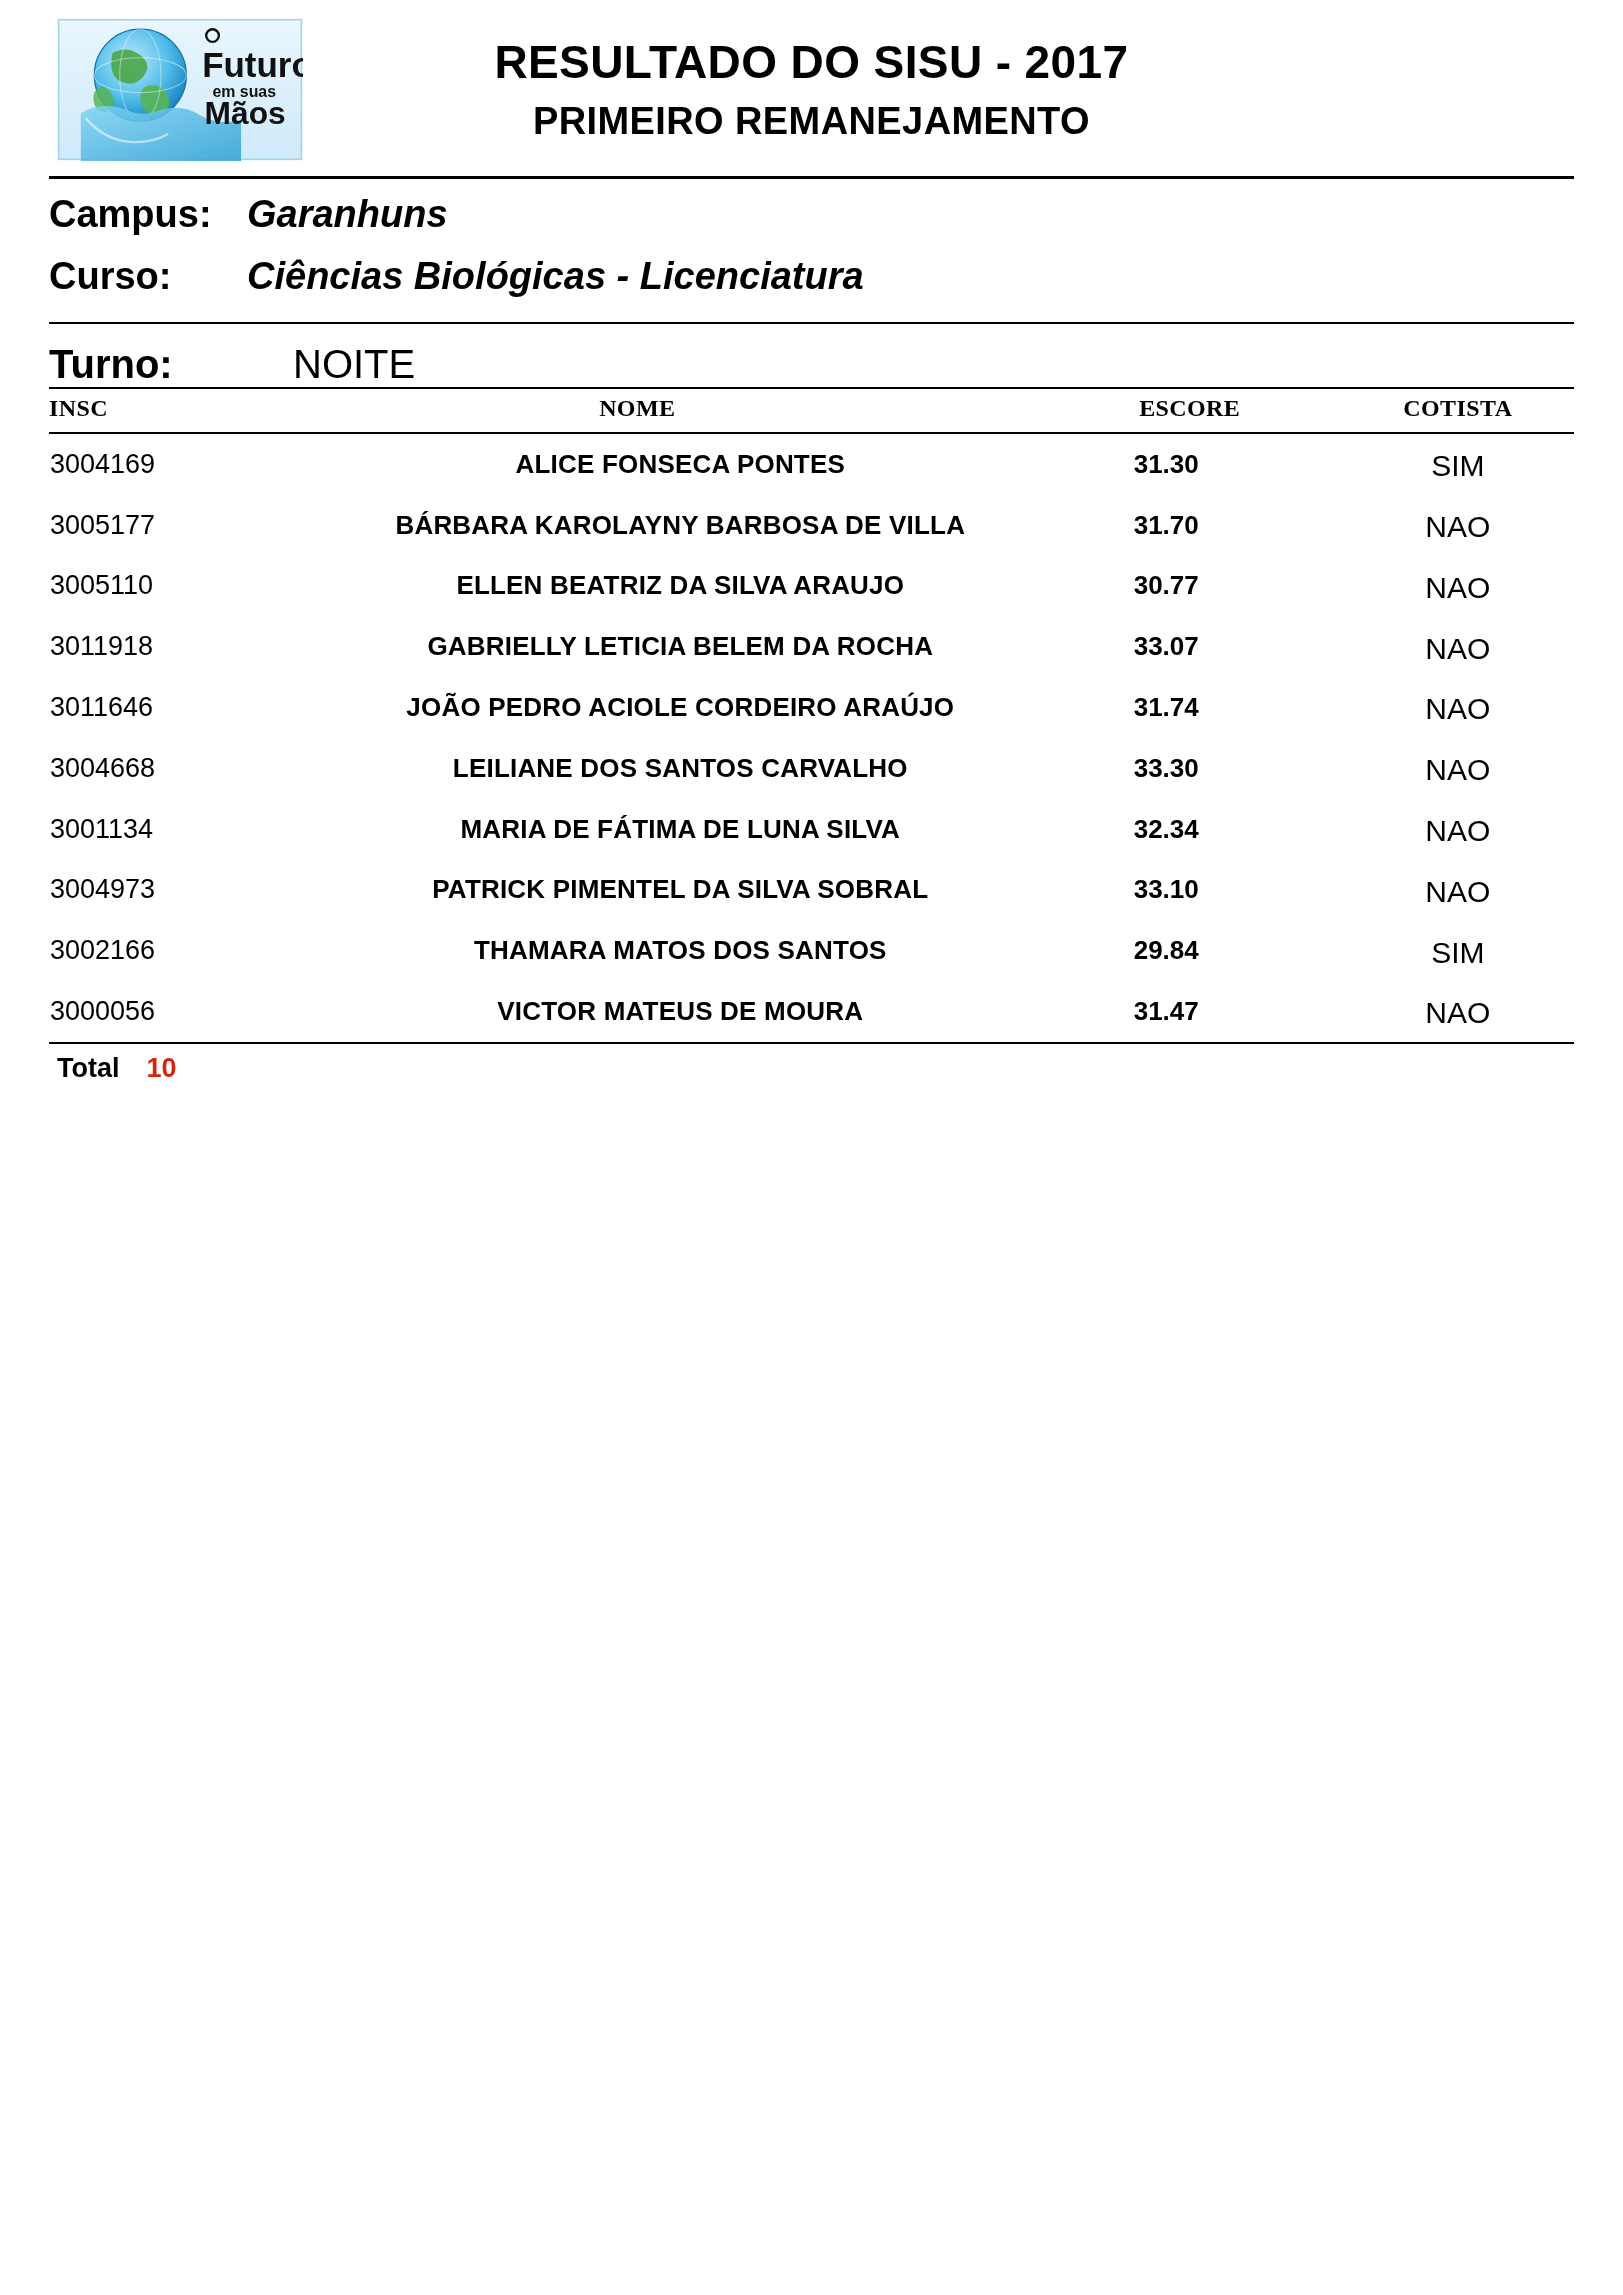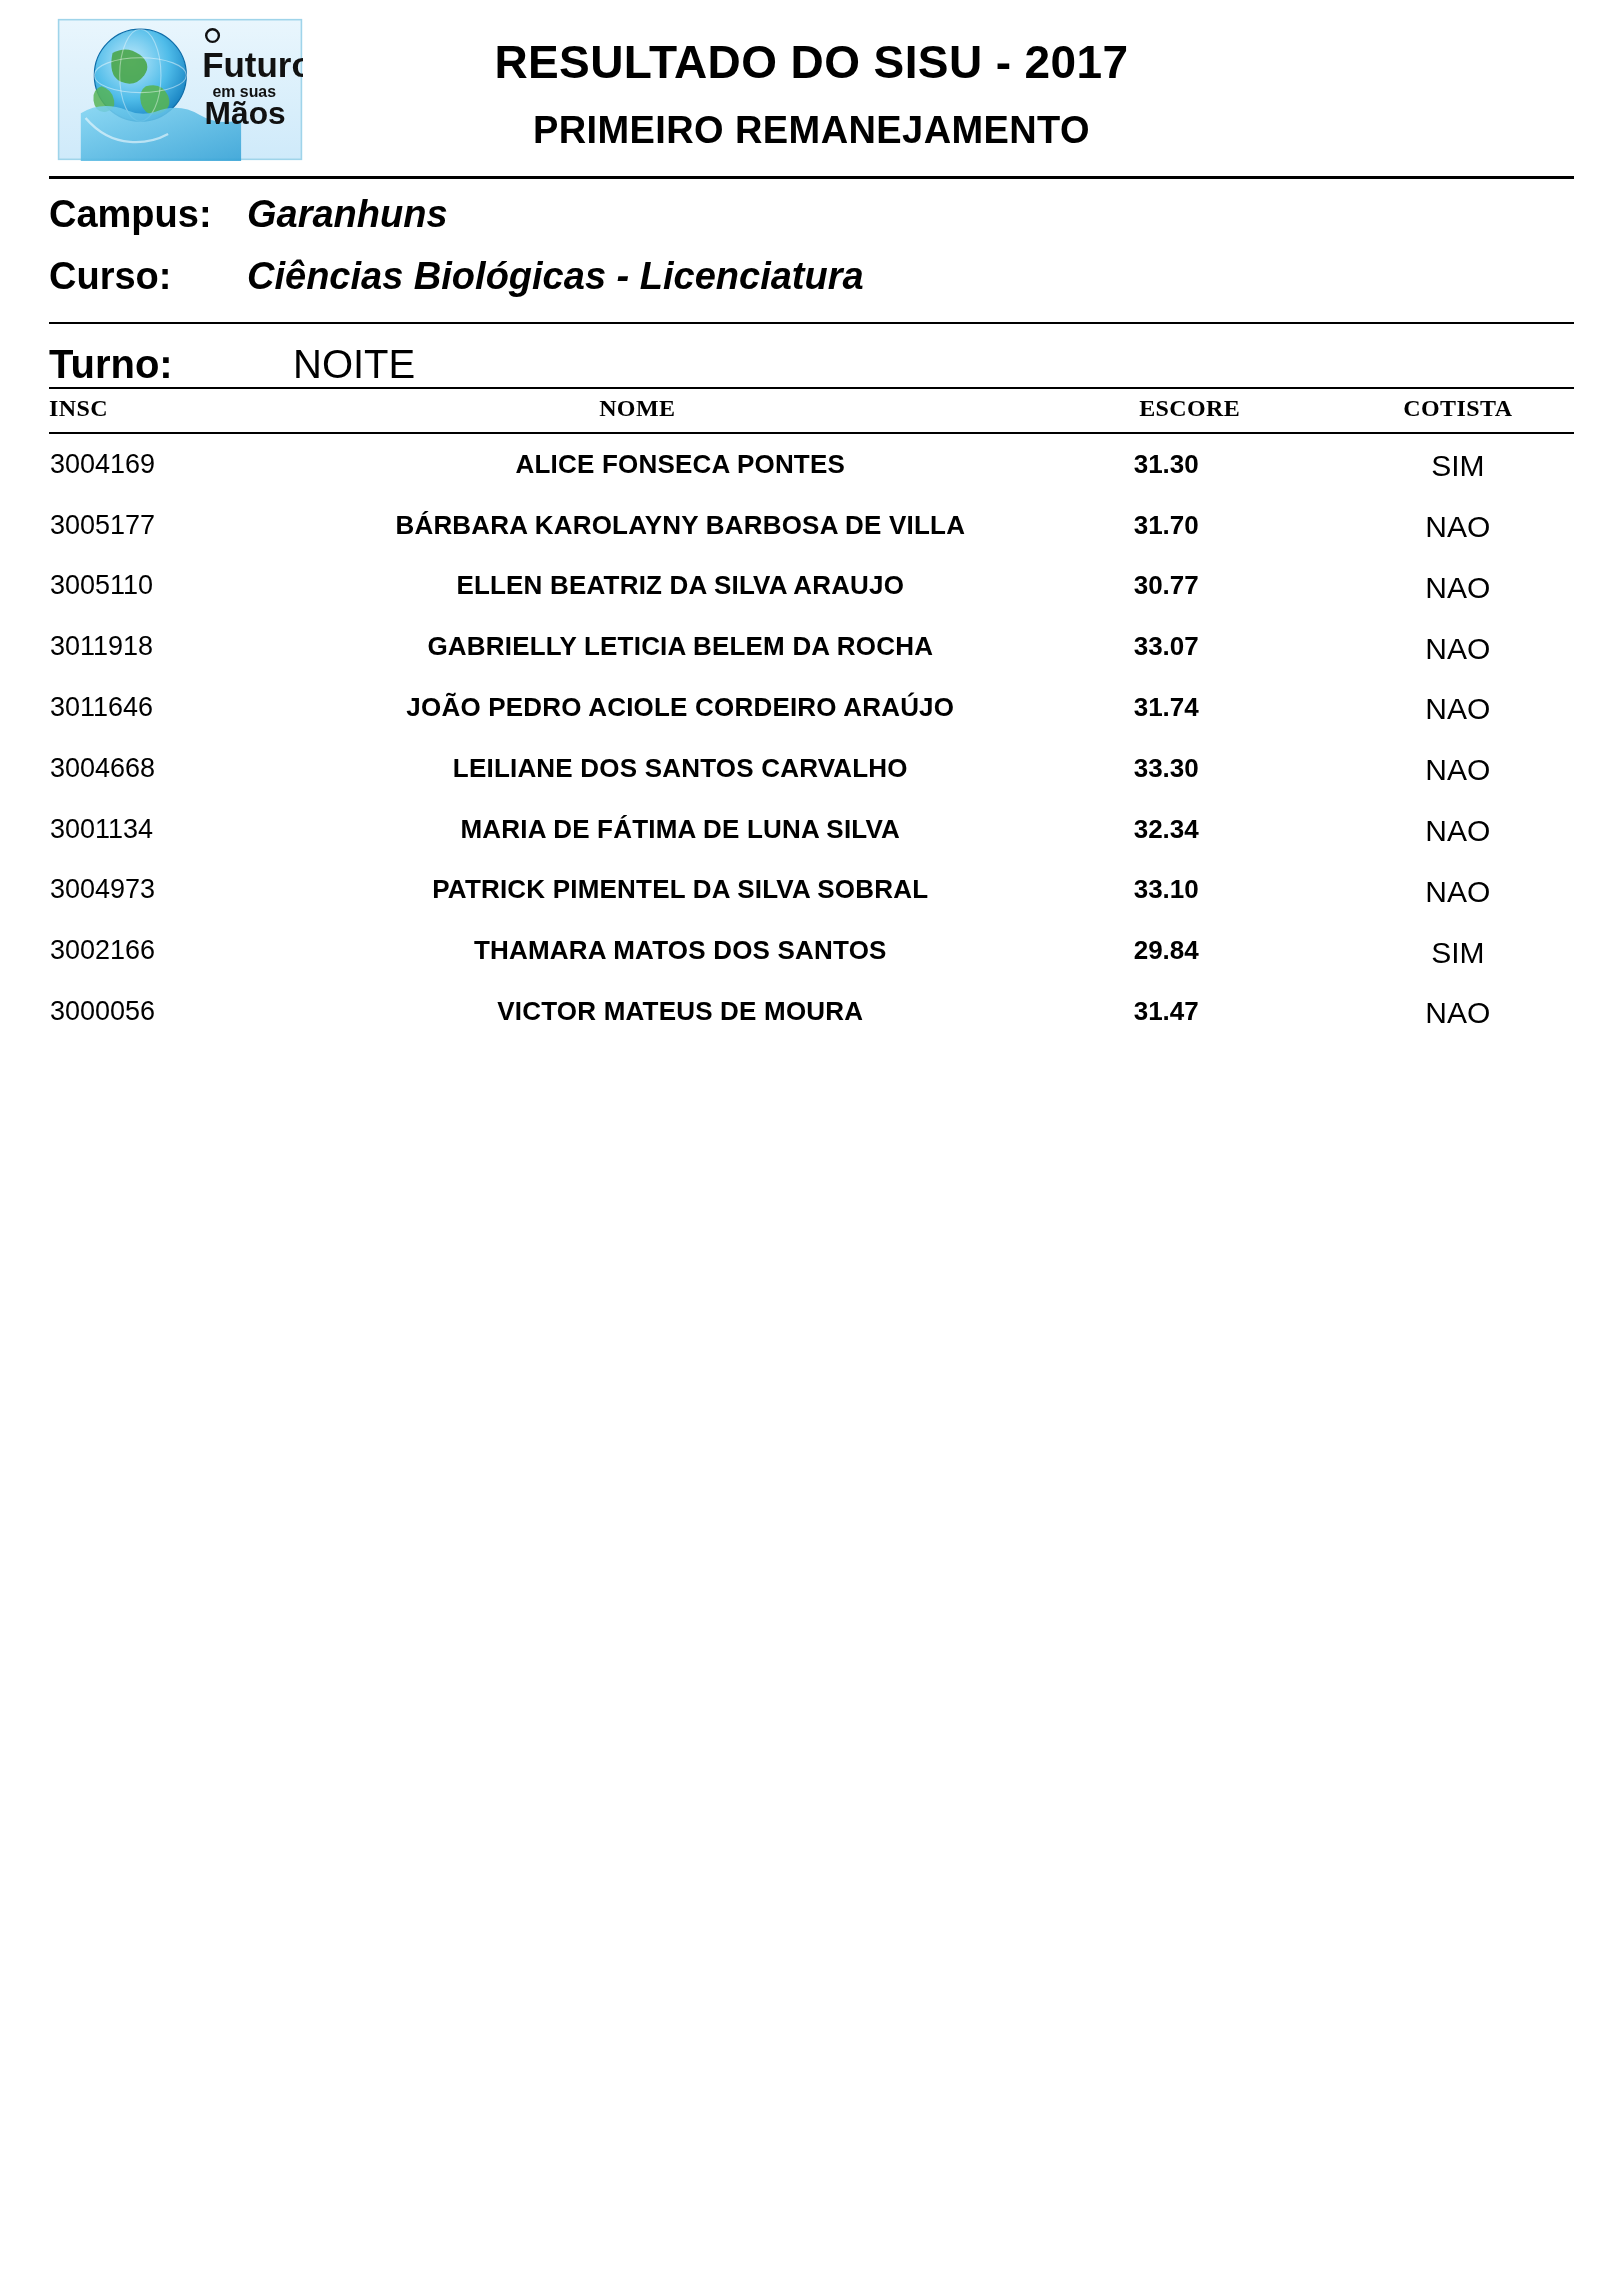--- a/index.html
+++ b/index.html
@@ -48,21 +48,21 @@
   .title-main {
     font-size: 46px;
     font-weight: bold;
     letter-spacing: 0.4px;
     line-height: 1.05;
   }
   .title-sub {
     font-size: 38px;
     font-weight: bold;
     letter-spacing: 0.4px;
-    margin-top: 25px;
+    margin-top: 16px;
     line-height: 1.05;
   }
 
   
   .meta {
     padding-top: 14.3px;
   }
   .meta-row {
     display: flex;
     align-items: baseline;
@@ -284,15 +284,19 @@
       </tr>
       <tr>
         <td class="col-insc">3000056</td>
         <td class="col-nome">VICTOR MATEUS DE MOURA</td>
         <td class="col-escore">31.47</td>
         <td class="col-cotista">NAO</td>
       </tr>
     </tbody>
   </table>
 
+  <div class="total-row">
+    <span class="total-label">Total</span>
+    <span class="total-count">10</span>
+  </div>
 
 </div>
 
 
 </body></html>

